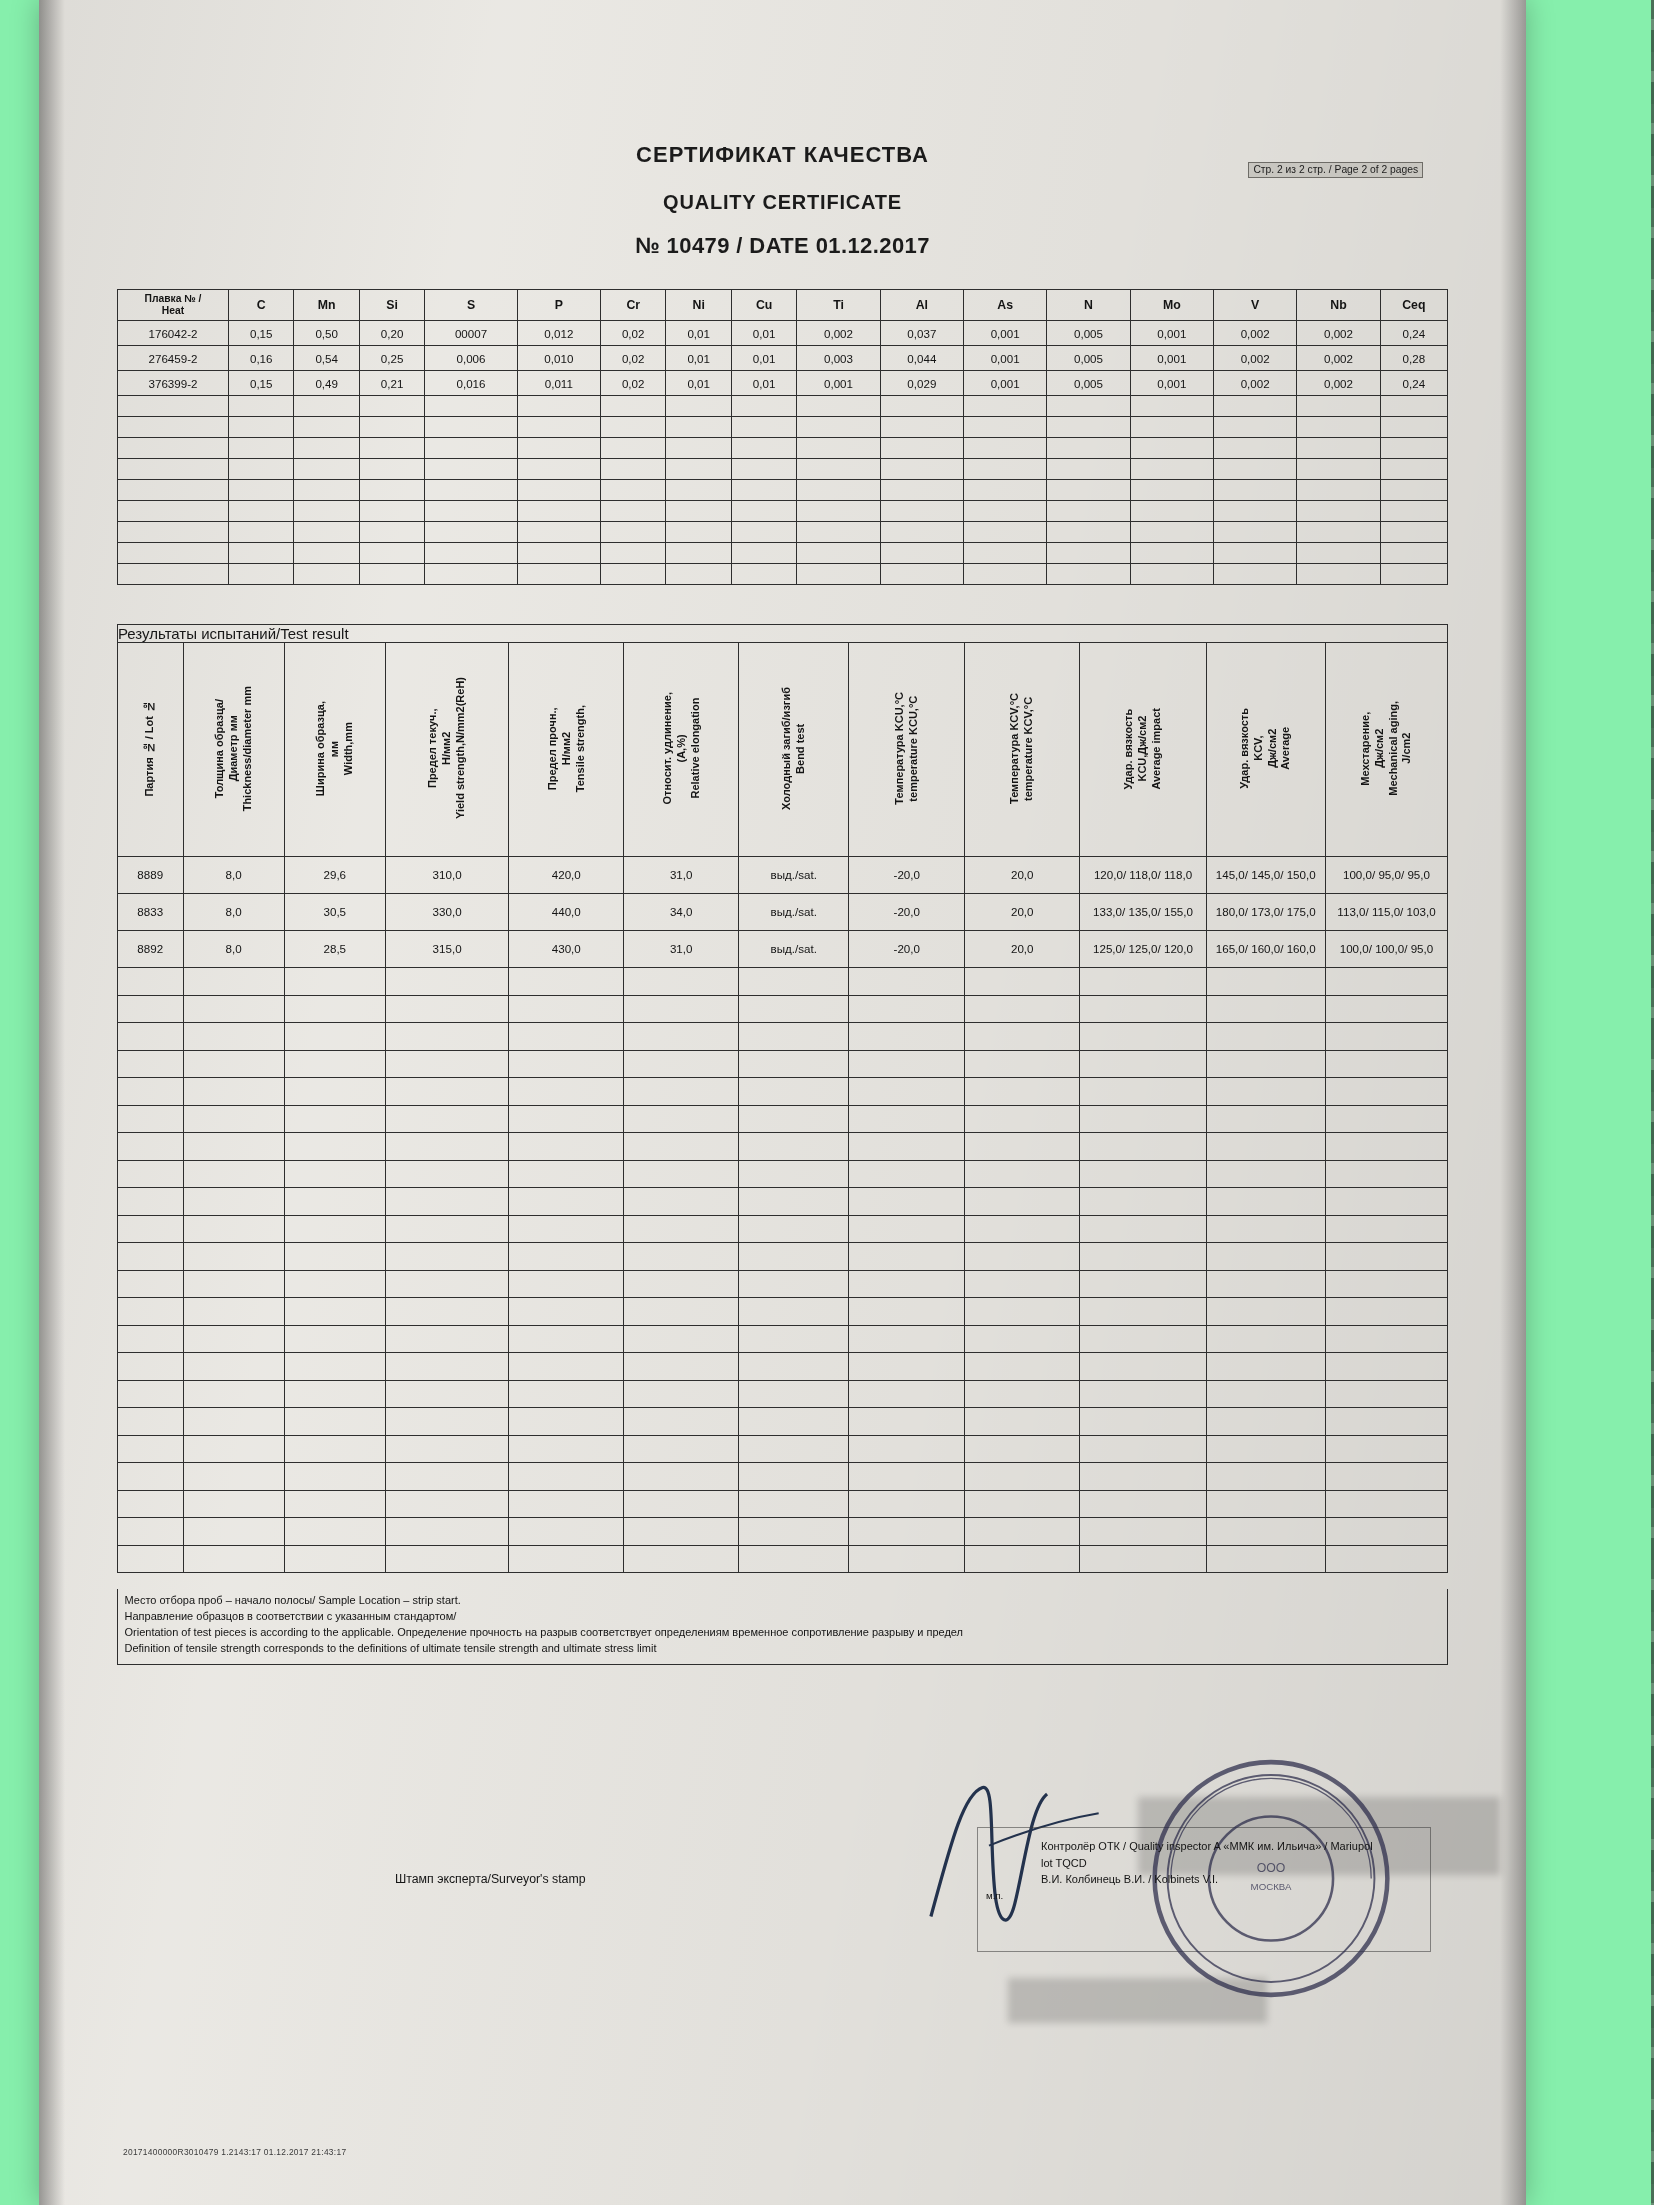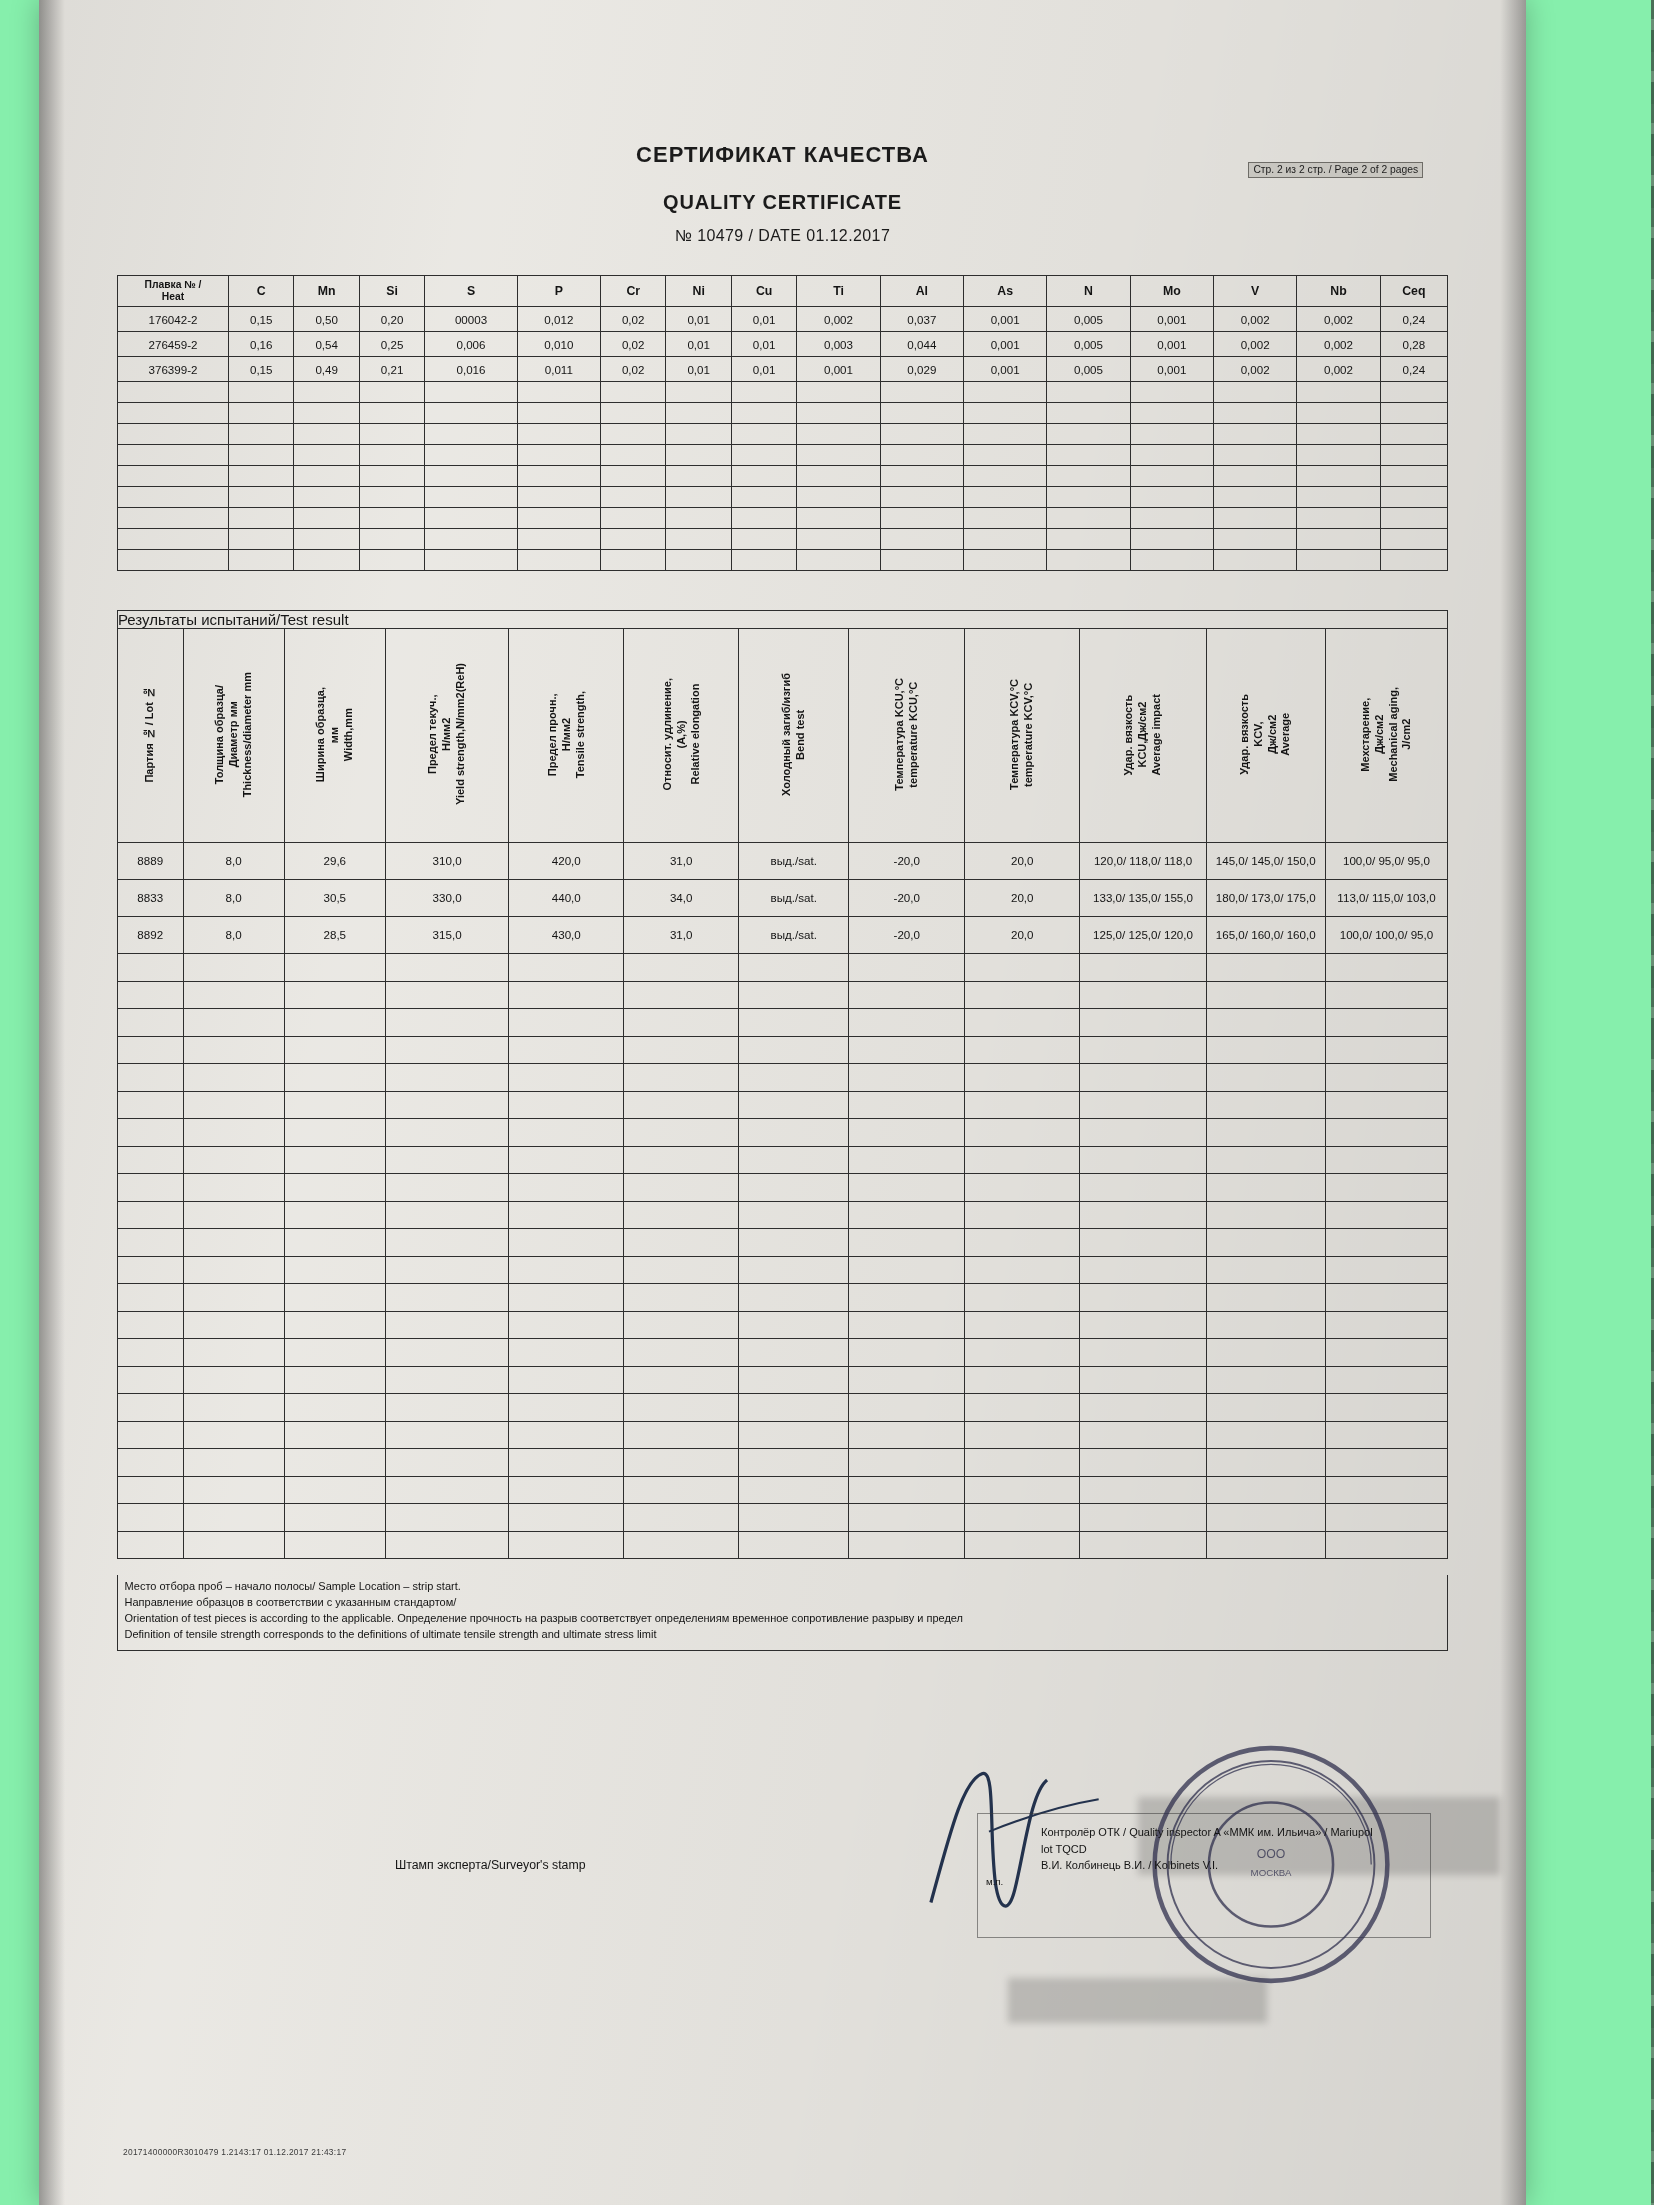--- a/index.html
+++ b/index.html
@@ -60,21 +60,21 @@
     width: 1331px;
   }
 
   
   .hdr {
     text-align: center;
     color: #1b1b1b;
   }
   .hdr .l1 { font-size: 22px; font-weight: bold; letter-spacing: 1px; }
   .hdr .l2 { font-size: 20px; font-weight: bold; letter-spacing: 0.8px; margin-top: 23px; }
-  .hdr .l3 { font-size: 16px; font-weight: normal; letter-spacing: 0.4px; margin-top: 13px; }
+  .hdr .l3 { font-size: 22px; font-weight: bold; letter-spacing: 0.4px; margin-top: 19px; }
 
   .page-no {
     position: absolute;
     right: 103px;
     top: 162px;
     font-size: 10.3px;
     color: #1c1c1c;
     background: #c8c6c0;
     padding: 1.3px 3.9px;
     border: 0.6px solid #6e6c67;
@@ -260,21 +260,21 @@
               <th>Nb</th>
               <th>Ceq</th>
             </tr>
         </thead>
         <tbody>
             <tr>
               <td>176042-2</td>
               <td>0,15</td>
               <td>0,50</td>
               <td>0,20</td>
-              <td>00003</td>
+              <td>00007</td>
               <td>0,012</td>
               <td>0,02</td>
               <td>0,01</td>
               <td>0,01</td>
               <td>0,002</td>
               <td>0,037</td>
               <td>0,001</td>
               <td>0,005</td>
               <td>0,001</td>
               <td>0,002</td>

